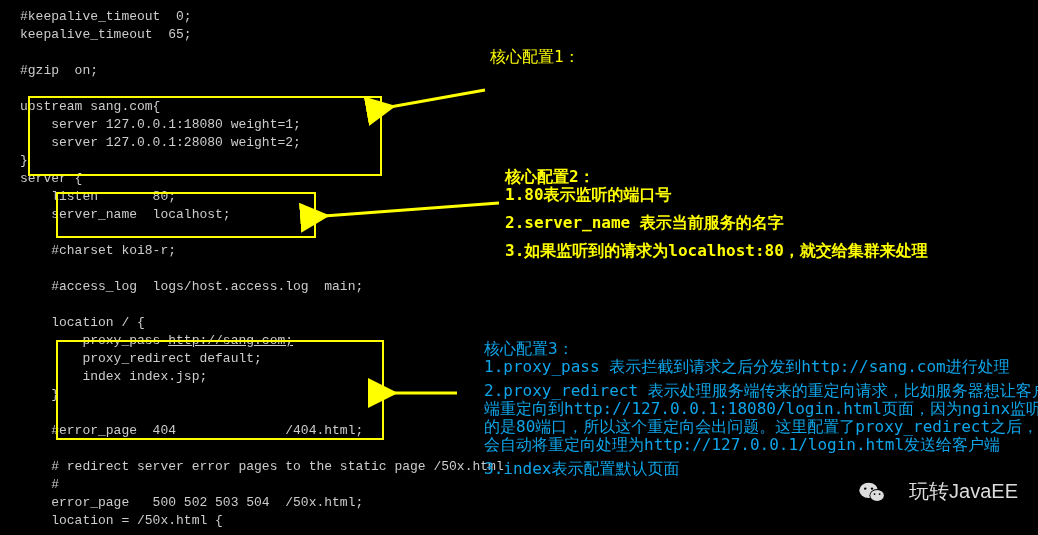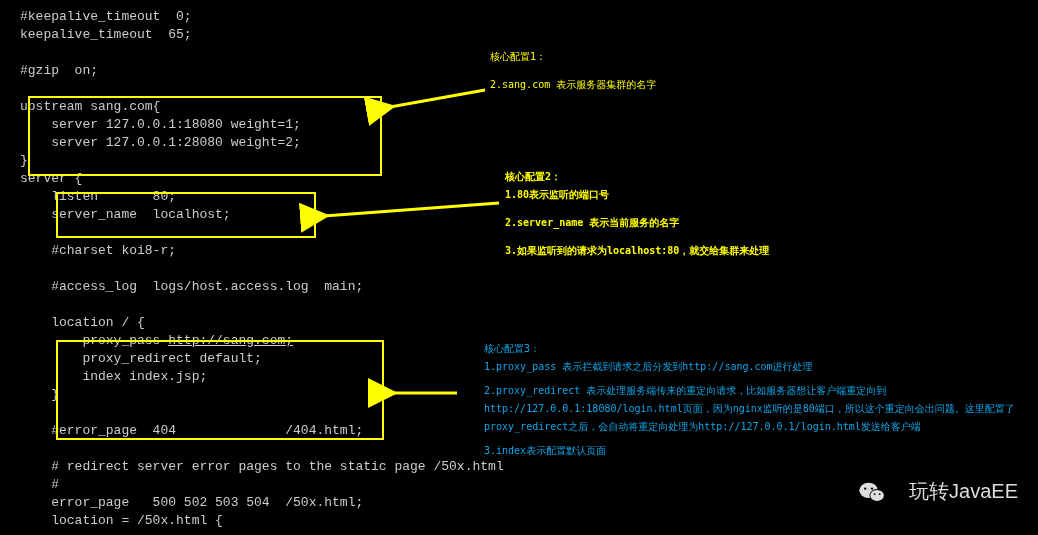--- a/index.html
+++ b/index.html
@@ -45,21 +45,21 @@
     left: 56px;
     top: 340px;
     width: 324px;
     height: 96px;
     border: 2px solid #ffff00;
     pointer-events: none;
   }
   .annotation {
     position: absolute;
     font-family: "SimSun", "宋体", monospace;
-    font-size: 10px;
+    font-size: 16px;
     line-height: 18px;
     color: #ffff00;
   }
   .anno1 { left: 490px; top: 48px; width: 540px; }
   .anno2 { left: 505px; top: 168px; width: 430px; font-weight: bold; }
   .anno3 { left: 462px; top: 340px; width: 570px; }
   .cyan { color: #0ea5e9; margin-left: 22px; }
   .underline { text-decoration: underline; }
   .watermark {
     position: absolute;
@@ -140,21 +140,20 @@
       <marker id="ah3" markerWidth="10" markerHeight="10" refX="2" refY="5" orient="auto">
         <path d="M10,0 L0,5 L10,10 Z" fill="#ffff00"></path>
       </marker>
     </defs>
   <line x1="75" y1="15" x2="10" y2="15" stroke="#ffff00" stroke-width="3" marker-end="url(#ah3)"></line>
 </svg>
 
 <div class="annotation anno1">
   <div>核心配置1：</div>
   <div style="height:10px;"></div>
-  <div>2.sang.com 表示服务器集群的名字</div>
   <div style="height:10px;"></div>
 </div>
 
 <div class="annotation anno2">
   <div>核心配置2：</div>
   <div>1.80表示监听的端口号</div>
   <div style="height:10px;"></div>
   <div>2.server_name 表示当前服务的名字</div>
   <div style="height:10px;"></div>
   <div>3.如果监听到的请求为localhost:80，就交给集群来处理</div>

